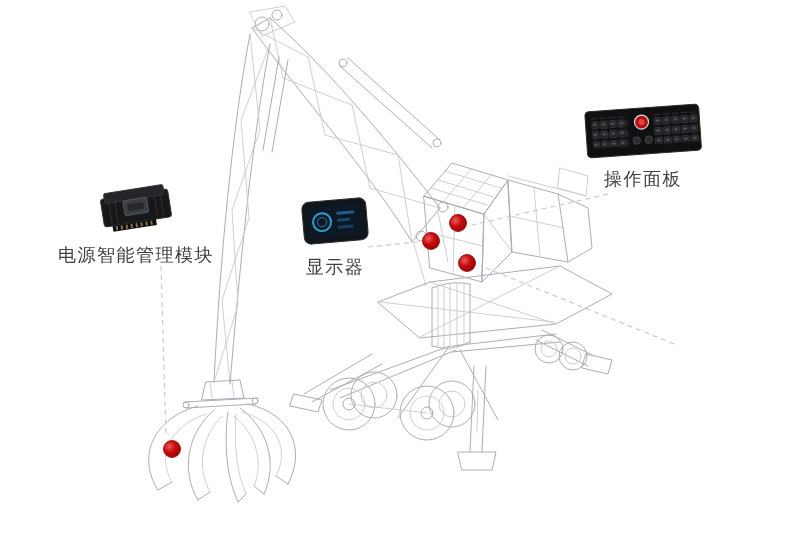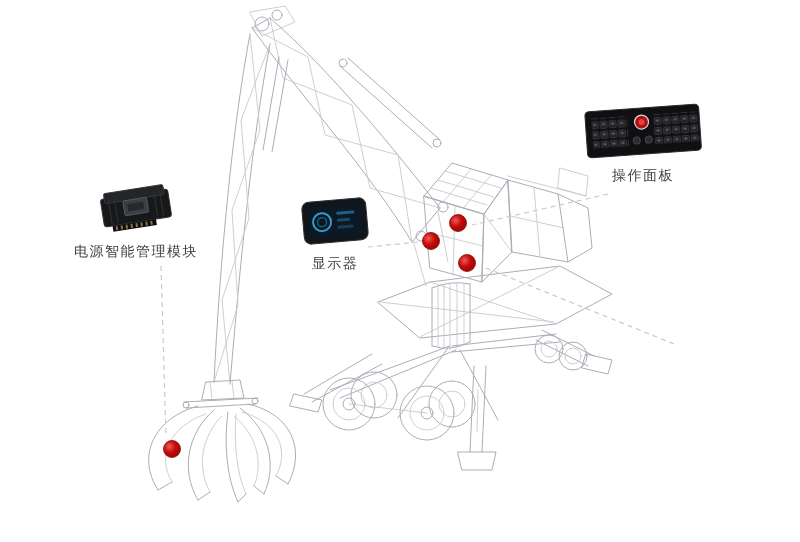--- a/index.html
+++ b/index.html
@@ -17,21 +17,21 @@
   .wf .lt { stroke:var(--wireframe-light,#c6c9ce); stroke-width:0.9; }
   .leaders line { stroke:var(--leader-line,#c8cacd); stroke-width:1.2; stroke-dasharray:5 4; }
   .hotspot { stroke:#8c0505; stroke-width:0.8; }
   .hs-hi { stop-color:#ef5a5a; }
   .hs-mid { stop-color:var(--hotspot,#c40b0b); }
   .hs-lo { stop-color:#8c0505; }
   
   .comp { position:absolute; margin:0; display:flex; flex-direction:column; align-items:center; }
   .comp svg { display:block; }
   .comp figcaption {
-    margin-top:7px; font-size:14px; letter-spacing:1.5px;
+    margin-top:7px; font-size:18px; letter-spacing:1.5px;
     color:var(--label-text,#3f3f3f); white-space:nowrap; text-align:center;
   }
 </style>
 </head>
 <body>
 
 <div class="stage">
 
   <svg class="art" width="800" height="542" viewBox="0 0 800 542">
     <defs>

